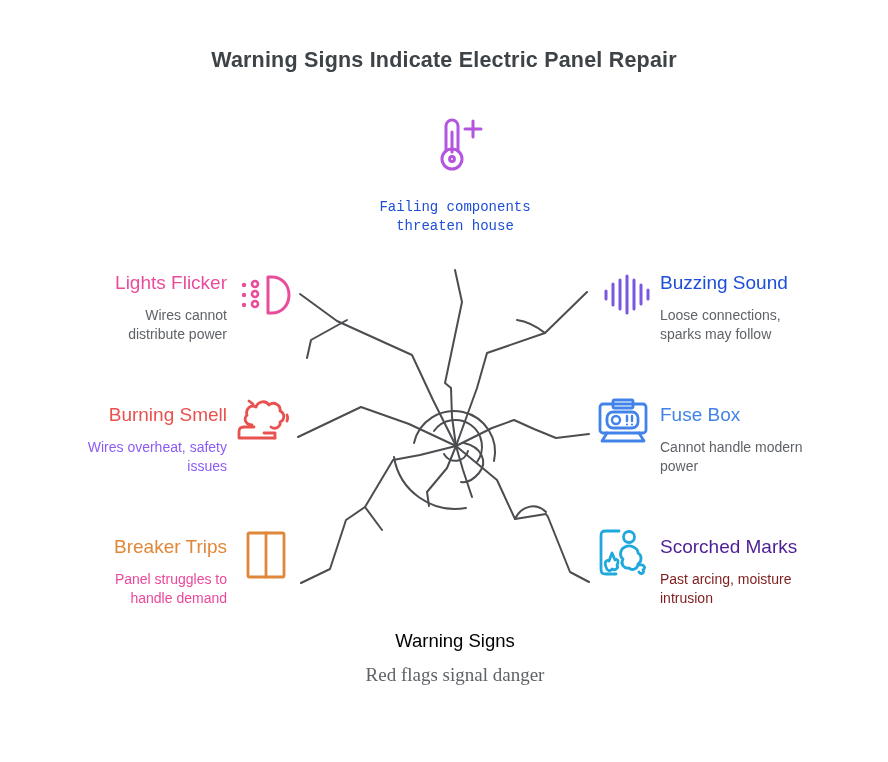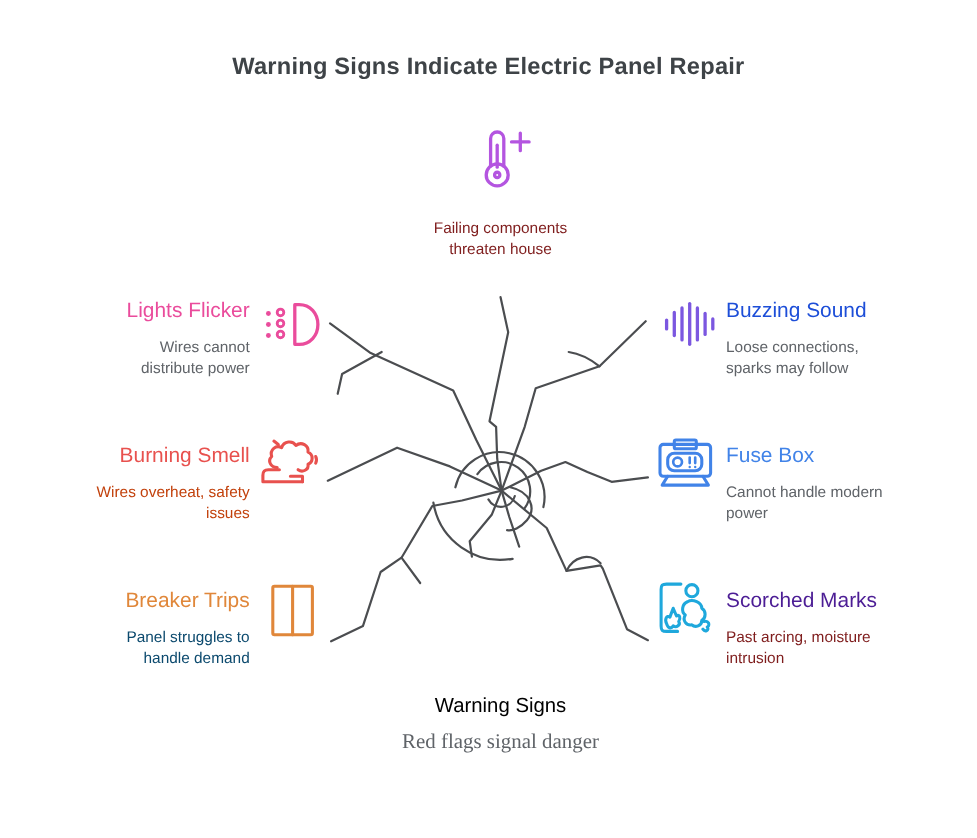--- a/index.html
+++ b/index.html
@@ -56,21 +56,21 @@
       <g fill="none" stroke="currentColor" stroke-width="3" stroke-linecap="round" stroke-linejoin="round">
         <path d="M19,36 V11 a6,6 0 0 1 12,0 V36"></path>
         <circle cx="25" cy="44" r="10"></circle>
         <path d="M25,17 V37"></path>
         <circle cx="25" cy="44" r="2.4"></circle>
         <path d="M38,14 H54 M46,6 V22"></path>
       </g>
     </svg>
   </div>
   <div class="itemblock ta-c" style="left:330px; top:187px; width:250px;">
-    <div class="item-desc" style="color: #7f1d1d;">
+    <div class="item-desc" style="color: #1d4ed8; font-family: Liberation Mono, monospace;">
       <div>Failing components</div>
       <div>threaten house</div>
     </div>
   </div>
 
   <div class="itemblock ta-r" style="left:27px; top:271px; width:200px;">
     <div class="item-title" style="color: rgb(234, 76, 156);">Lights Flicker</div>
     <div class="item-desc" style="color: rgb(95, 99, 104);">
       <div>Wires cannot</div>
       <div>distribute power</div>
@@ -108,21 +108,21 @@
   <div class="itemblock ta-l" style="left:660px; top:271px; width:205px;">
     <div class="item-title" style="color: #1d4ed8;">Buzzing Sound</div>
     <div class="item-desc" style="color: rgb(95, 99, 104);">
       <div>Loose connections,</div>
       <div>sparks may follow</div>
     </div>
   </div>
 
   <div class="itemblock ta-r" style="left:27px; top:403px; width:200px;">
     <div class="item-title" style="color: rgb(232, 81, 78);">Burning Smell</div>
-    <div class="item-desc" style="color: #c2410c;">
+    <div class="item-desc" style="color: #8b5cf6;">
       <div>Wires overheat, safety</div>
       <div>issues</div>
     </div>
   </div>
   <div class="icon" style="left: 235px; top: 396px; color: rgb(232, 81, 78);">
     <svg width="60" height="54" viewBox="0 0 60 54">
       <g fill="none" stroke="currentColor" stroke-width="2.8" stroke-linecap="round" stroke-linejoin="round">
         <path d="M17,29 C11,29 8,23 12,19 C10,13 16,8 21,11 C23,5 31,4 34,9 C39,5 46,9 45,15 C50,17 50,24 45,26 C46,31 40,34 36,31"></path>
         <path d="M19,31 H9 C5,31 4,33 4,36 V42 H40"></path>
         <path d="M40,42 V37 H29"></path>
@@ -151,21 +151,21 @@
   <div class="itemblock ta-l" style="left:660px; top:403px; width:205px;">
     <div class="item-title" style="color: rgb(65, 131, 232);">Fuse Box</div>
     <div class="item-desc" style="color: rgb(95, 99, 104);">
       <div>Cannot handle modern</div>
       <div>power</div>
     </div>
   </div>
 
   <div class="itemblock ta-r" style="left:27px; top:535px; width:200px;">
     <div class="item-title" style="color: rgb(224, 135, 58);">Breaker Trips</div>
-    <div class="item-desc" style="color: #0c4a6e;">
+    <div class="item-desc" style="color: #ec4899;">
       <div>Panel struggles to</div>
       <div>handle demand</div>
     </div>
   </div>
   <div class="icon" style="left: 245px; top: 530px; color: rgb(224, 135, 58);">
     <svg width="42" height="50" viewBox="0 0 42 50">
       <g fill="none" stroke="currentColor" stroke-width="2.8" stroke-linecap="round" stroke-linejoin="round">
         <rect x="3" y="3" width="36" height="44" rx="1.5"></rect>
         <path d="M21,3 V47"></path>
       </g>

